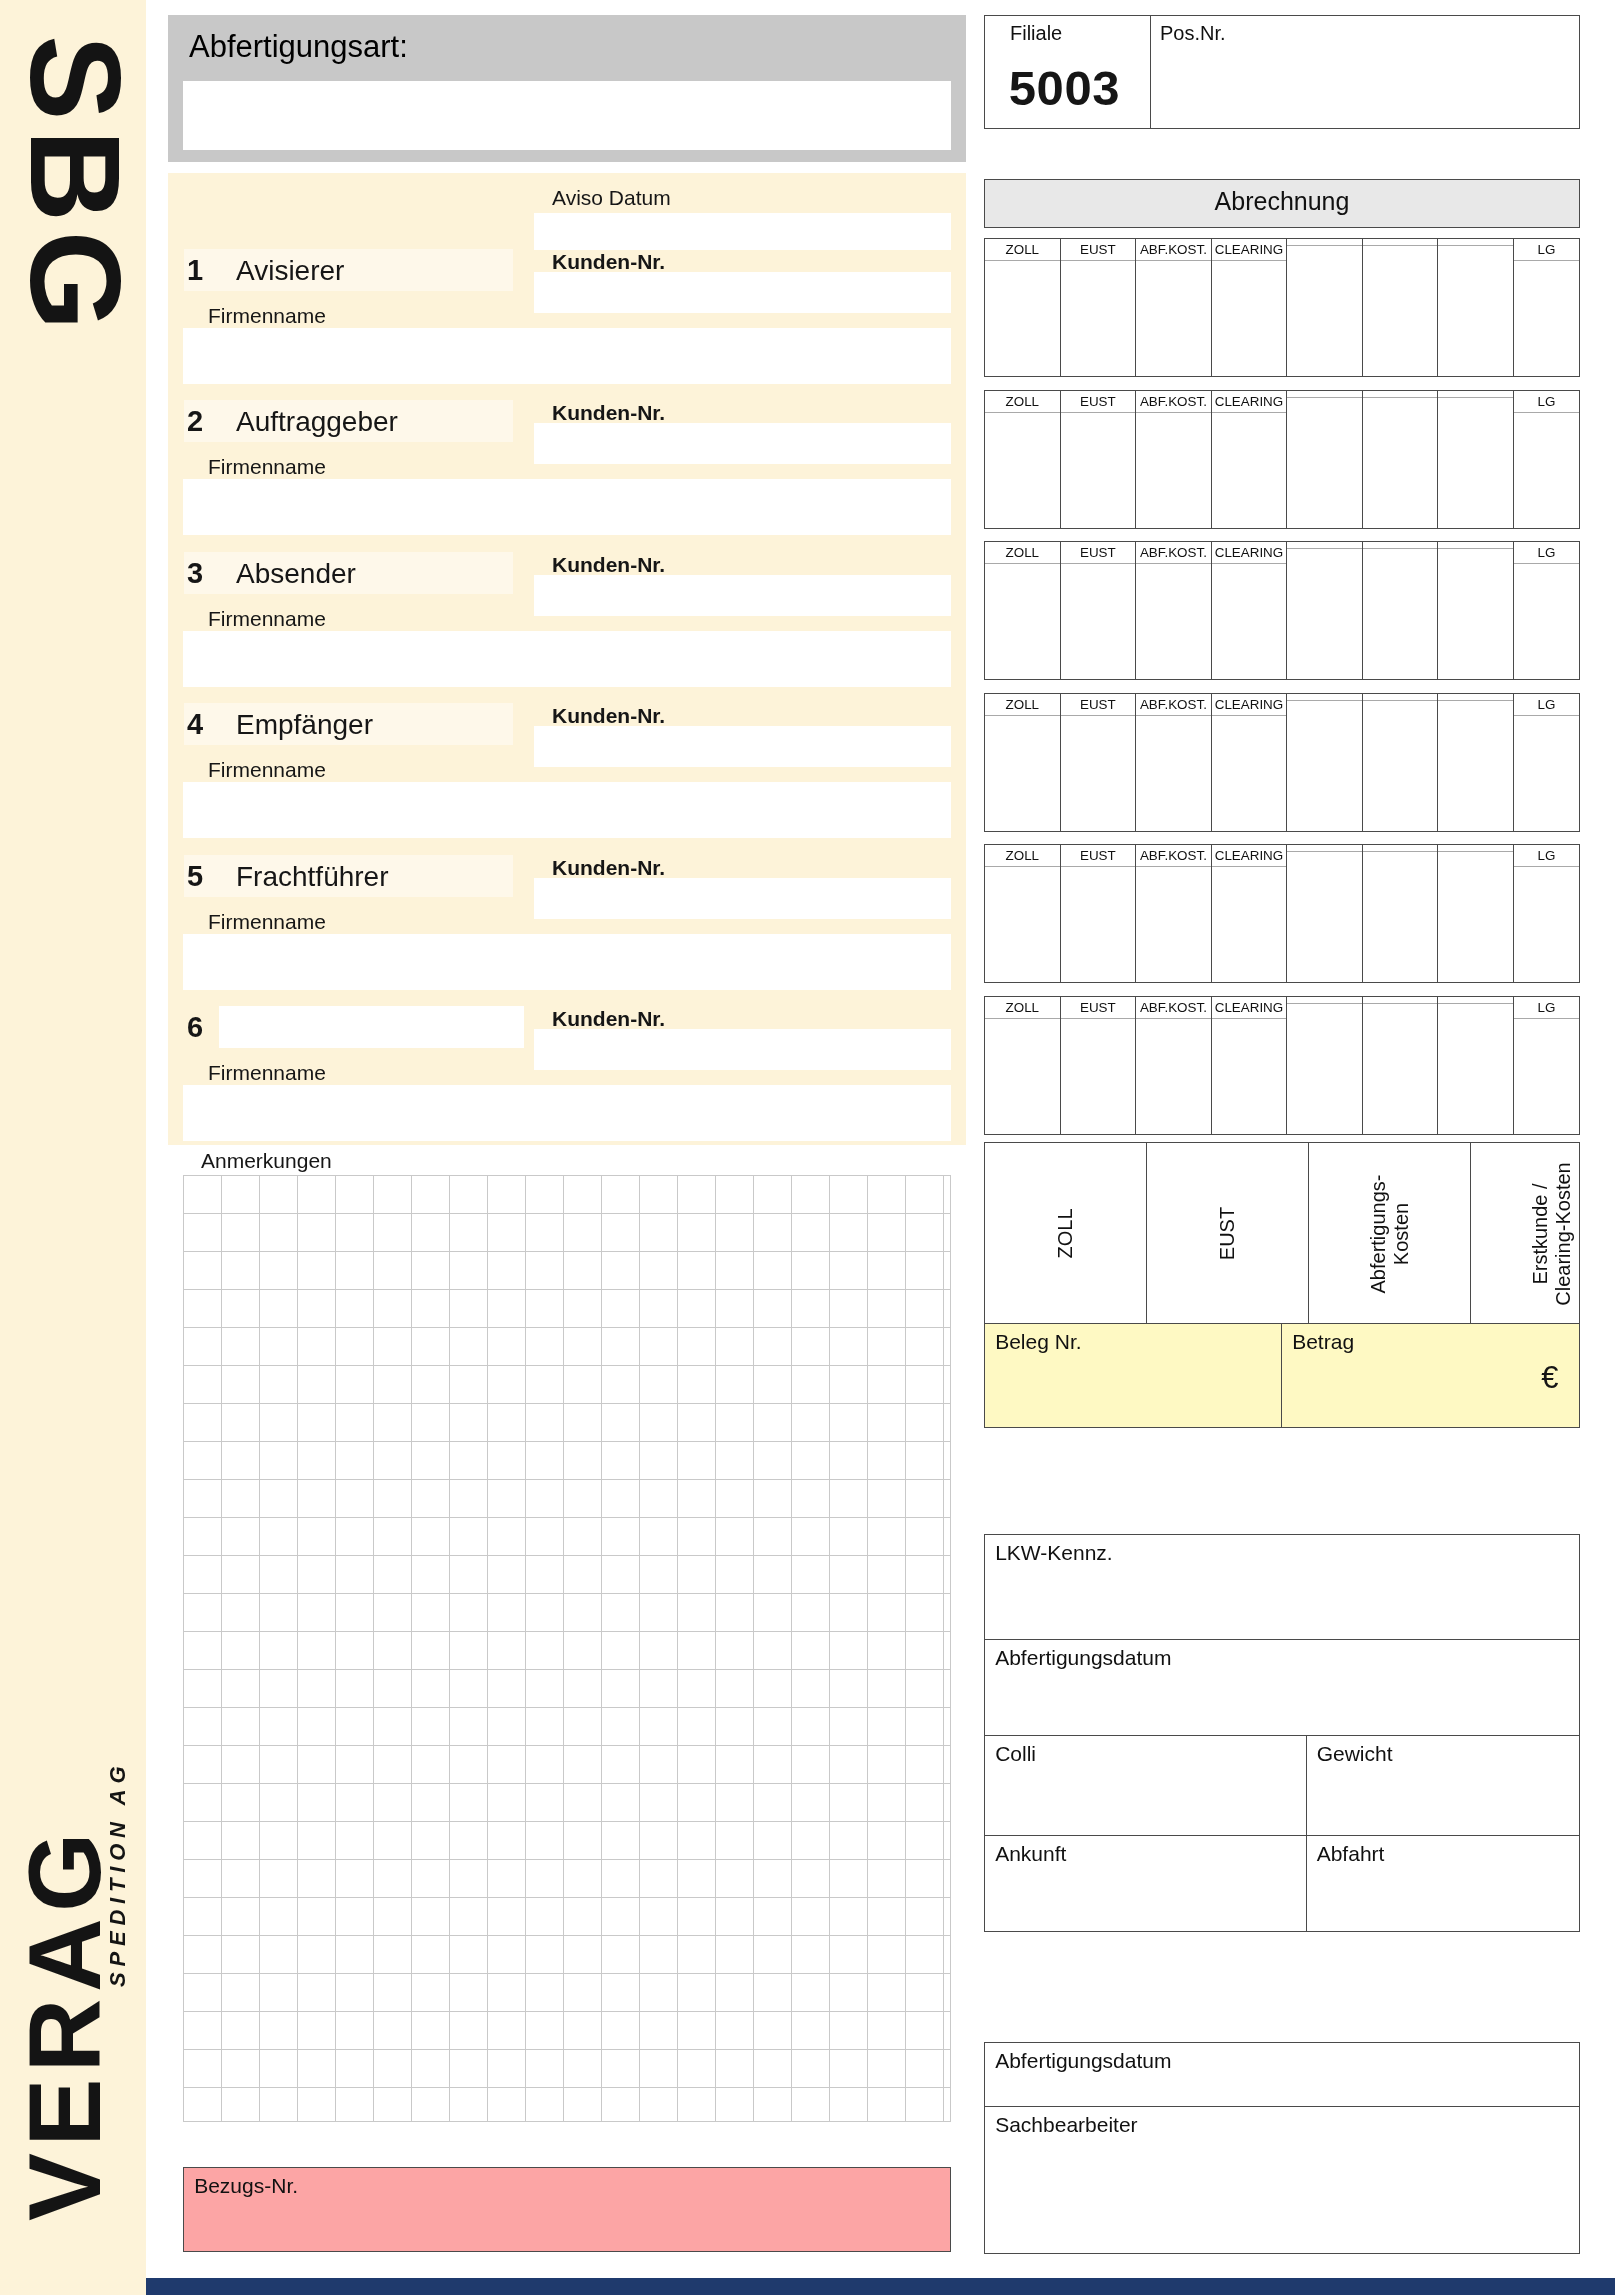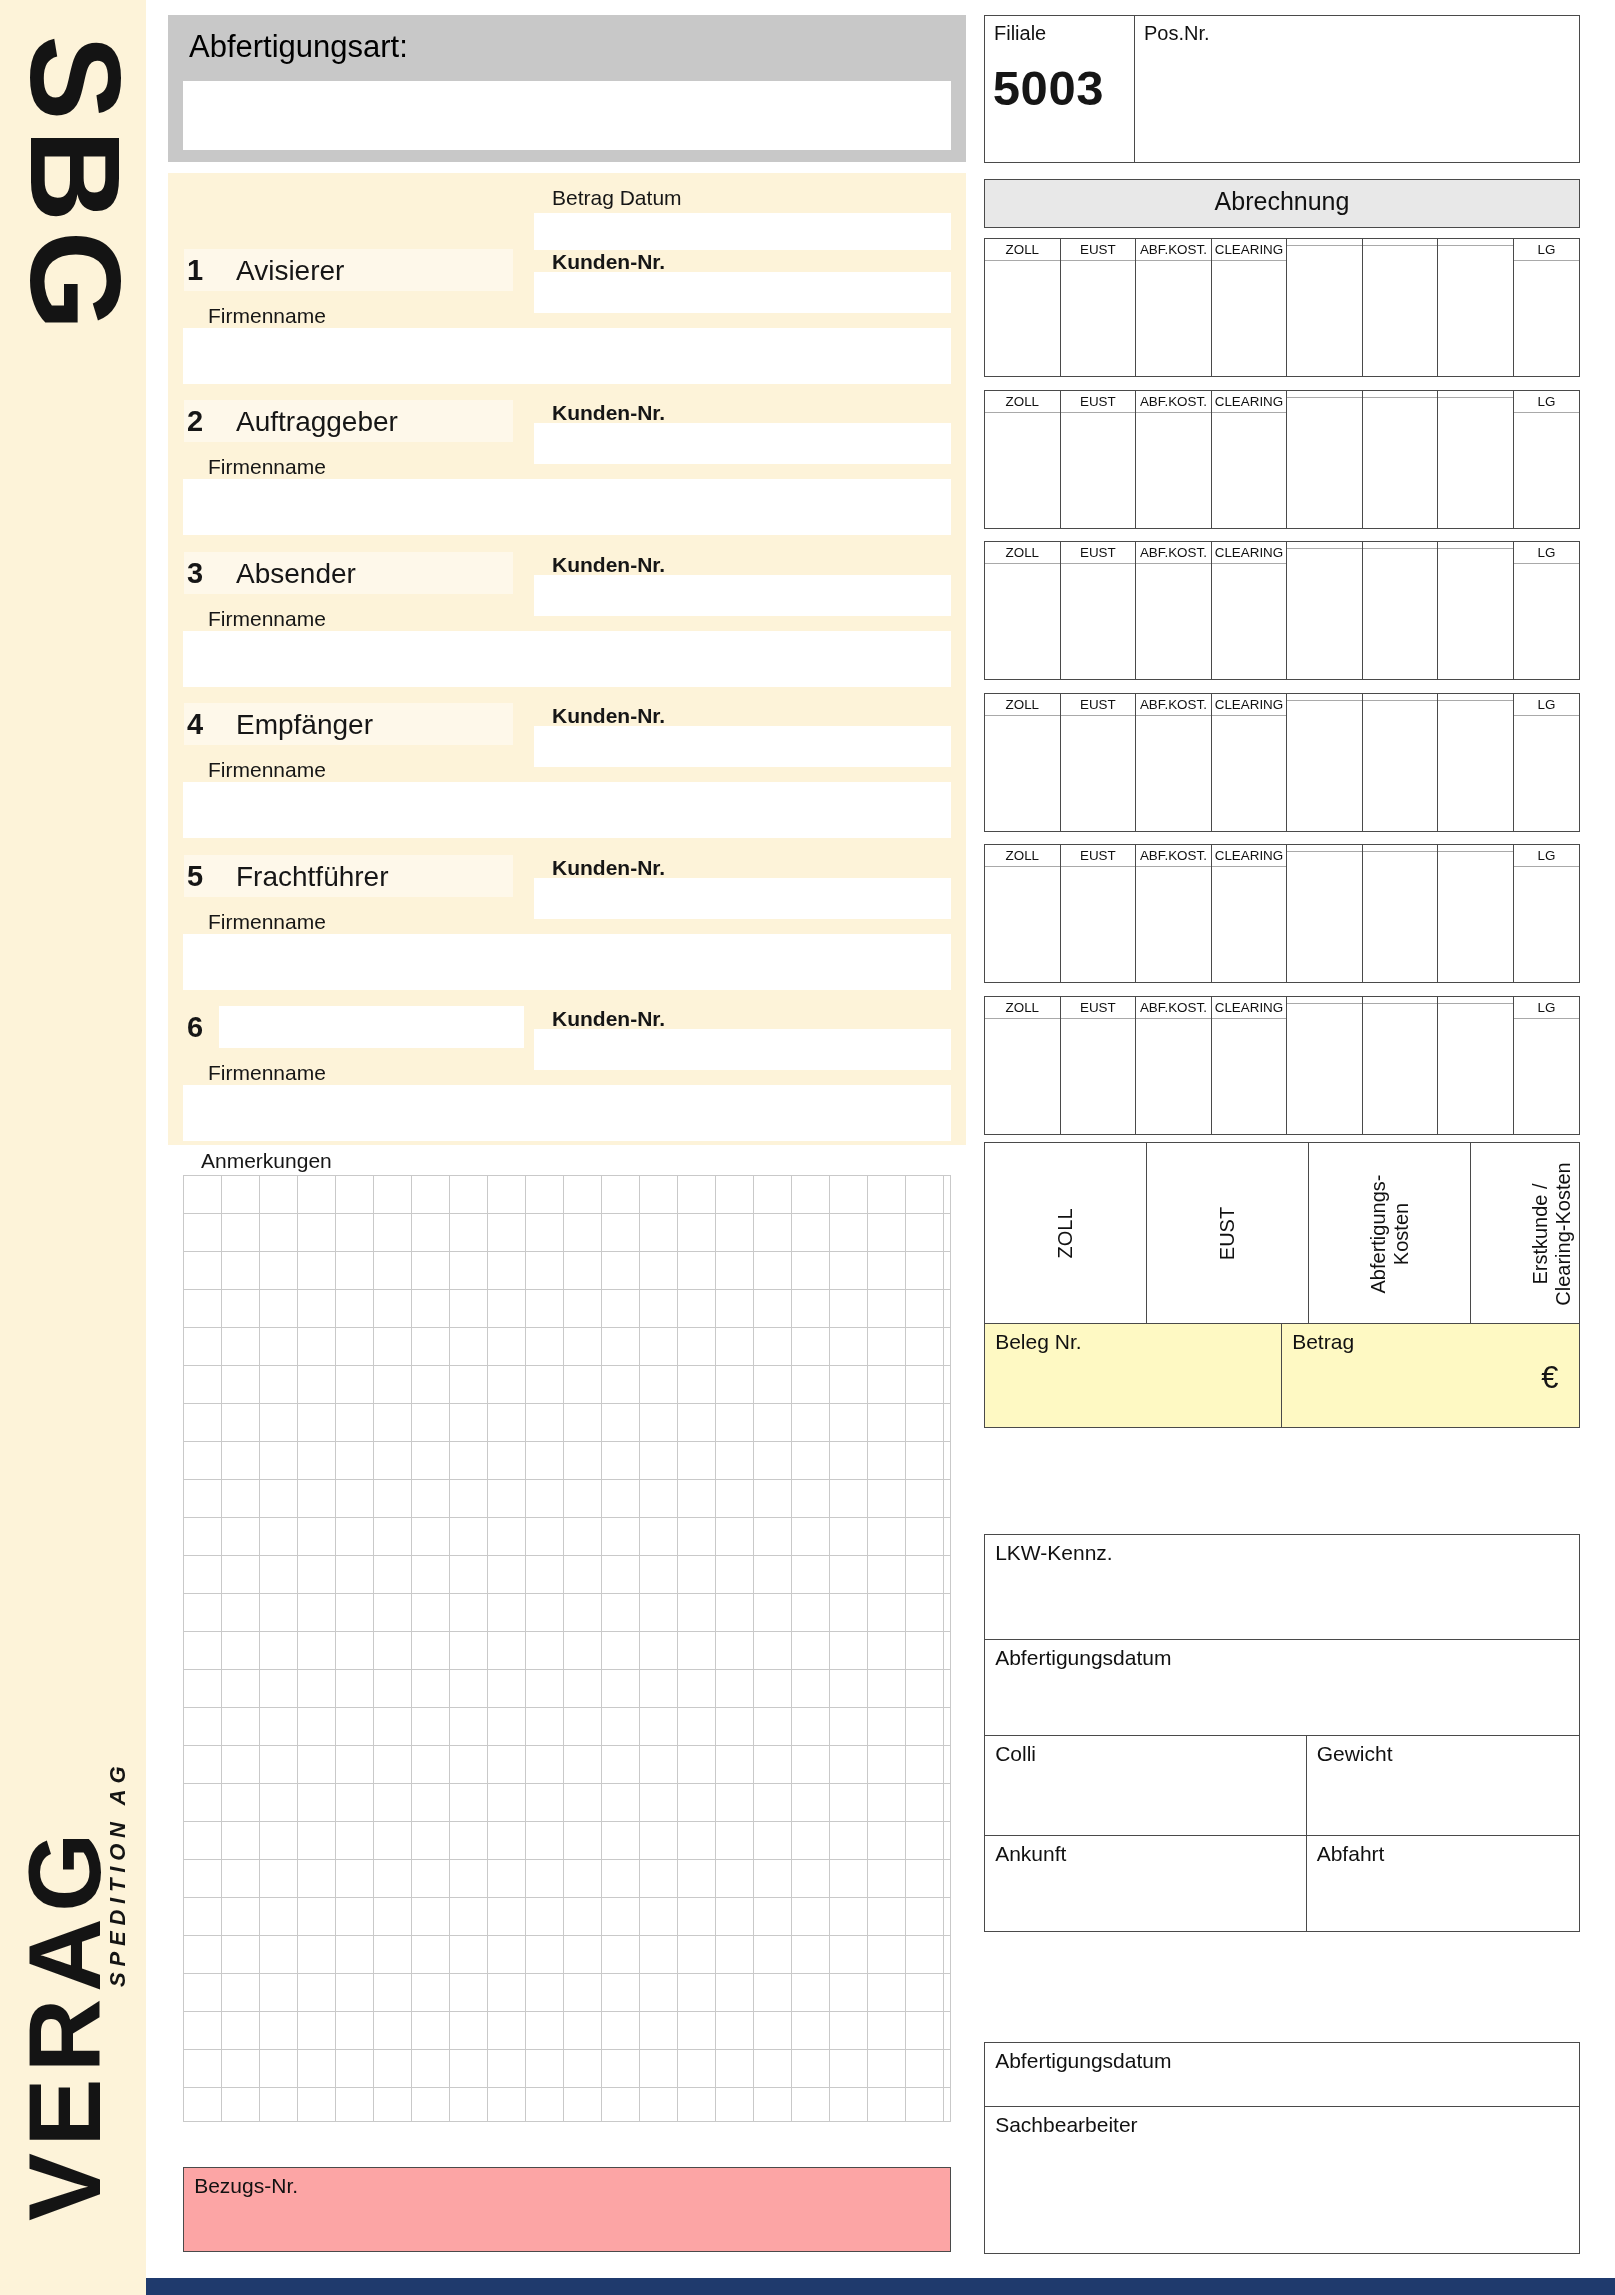--- a/index.html
+++ b/index.html
@@ -46,22 +46,22 @@
   .gray-header {
     position: absolute; left: 168px; top: 14.7px; width: 798px; height: 147px;
     background: #c8c8c8;
   }
   .gh-label { padding: 14px 0 0 21px; font-size: 31px; color: #000000; }
   .gh-input {
     position: absolute; left: 14.7px; top: 66px; width: 768px; height: 69px;
     background: #ffffff;
   }
   .tr-box {
-    position: absolute; left: 984px; top: 14.7px; width: 596px; height: 148px;
-    border: 1.9px solid #4a4a4a; display: flex; background: #fff;
+    position: absolute; left: 984px; top: 14.7px; width: 596px; height: 114px;
+    border: 1.9px solid #4a4a4a; display: flex; background: #fff; padding-left: 16px;
   }
   .filiale-cell { width: 150px; border-right: 1.9px solid #4a4a4a; }
   .posnr-cell { flex: 1; }
   .small-label { font-size: 20px; padding: 6.4px 0 0 9px; color: #111; }
   .filiale-value { padding: 15.3px 0 0 7.7px; font-size: 49px; font-weight: bold; letter-spacing: 0.6px; }
 
   
   .rows-host {
     position: absolute; left: 168px; top: 173px; width: 798px; height: 972px;
     background: var(--accent-cream, #fdf3d9);
@@ -185,21 +185,21 @@
     <div class="filiale-cell">
       <div class="small-label">Filiale</div>
       <div class="filiale-value">5003</div>
     </div>
     <div class="posnr-cell">
       <div class="small-label">Pos.Nr.</div>
     </div>
   </div>
 
   <div class="rows-host" id="party-rows">
-    <div class="aviso-label">Betrag Datum</div>
+    <div class="aviso-label">Aviso Datum</div>
     <div class="aviso-input"></div>
 
   <div class="party-row" style="top: 81px;">
     <div class="party-title-band"></div>
     <span class="party-num">1</span>
     <span class="party-name">Avisierer</span>
     <div class="kunden-label">Kunden-Nr.</div>
     <div class="kunden-input"></div>
     <div class="firm-label">Firmenname</div>
     <div class="firm-box"></div>

